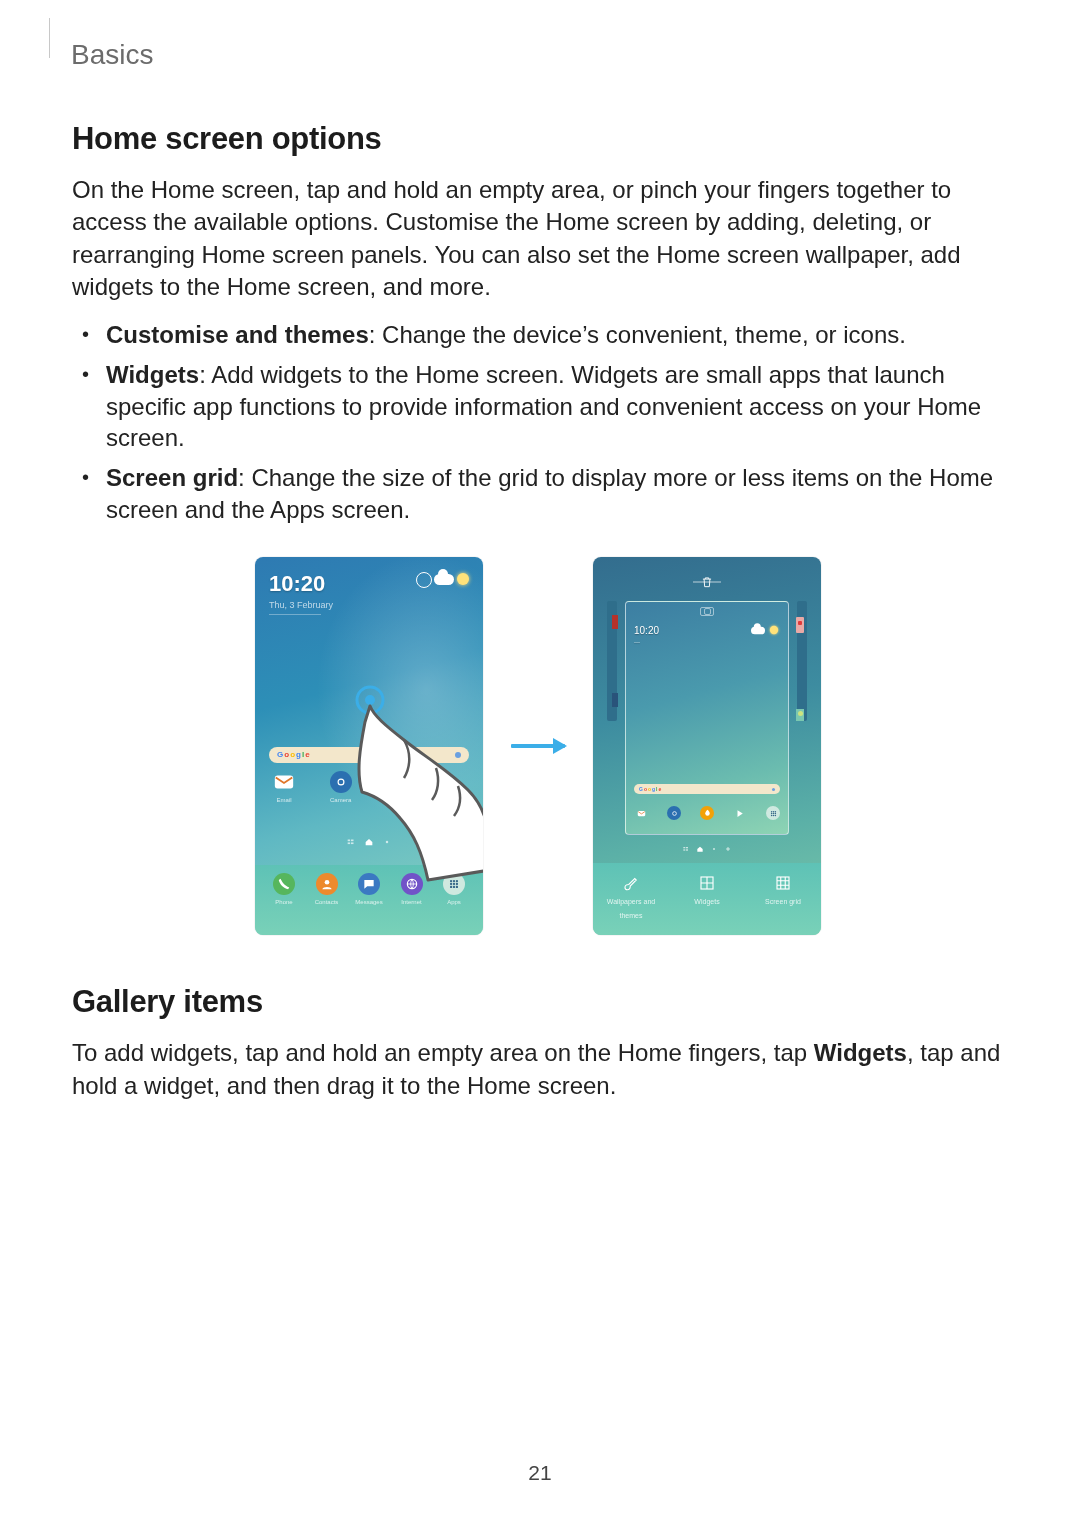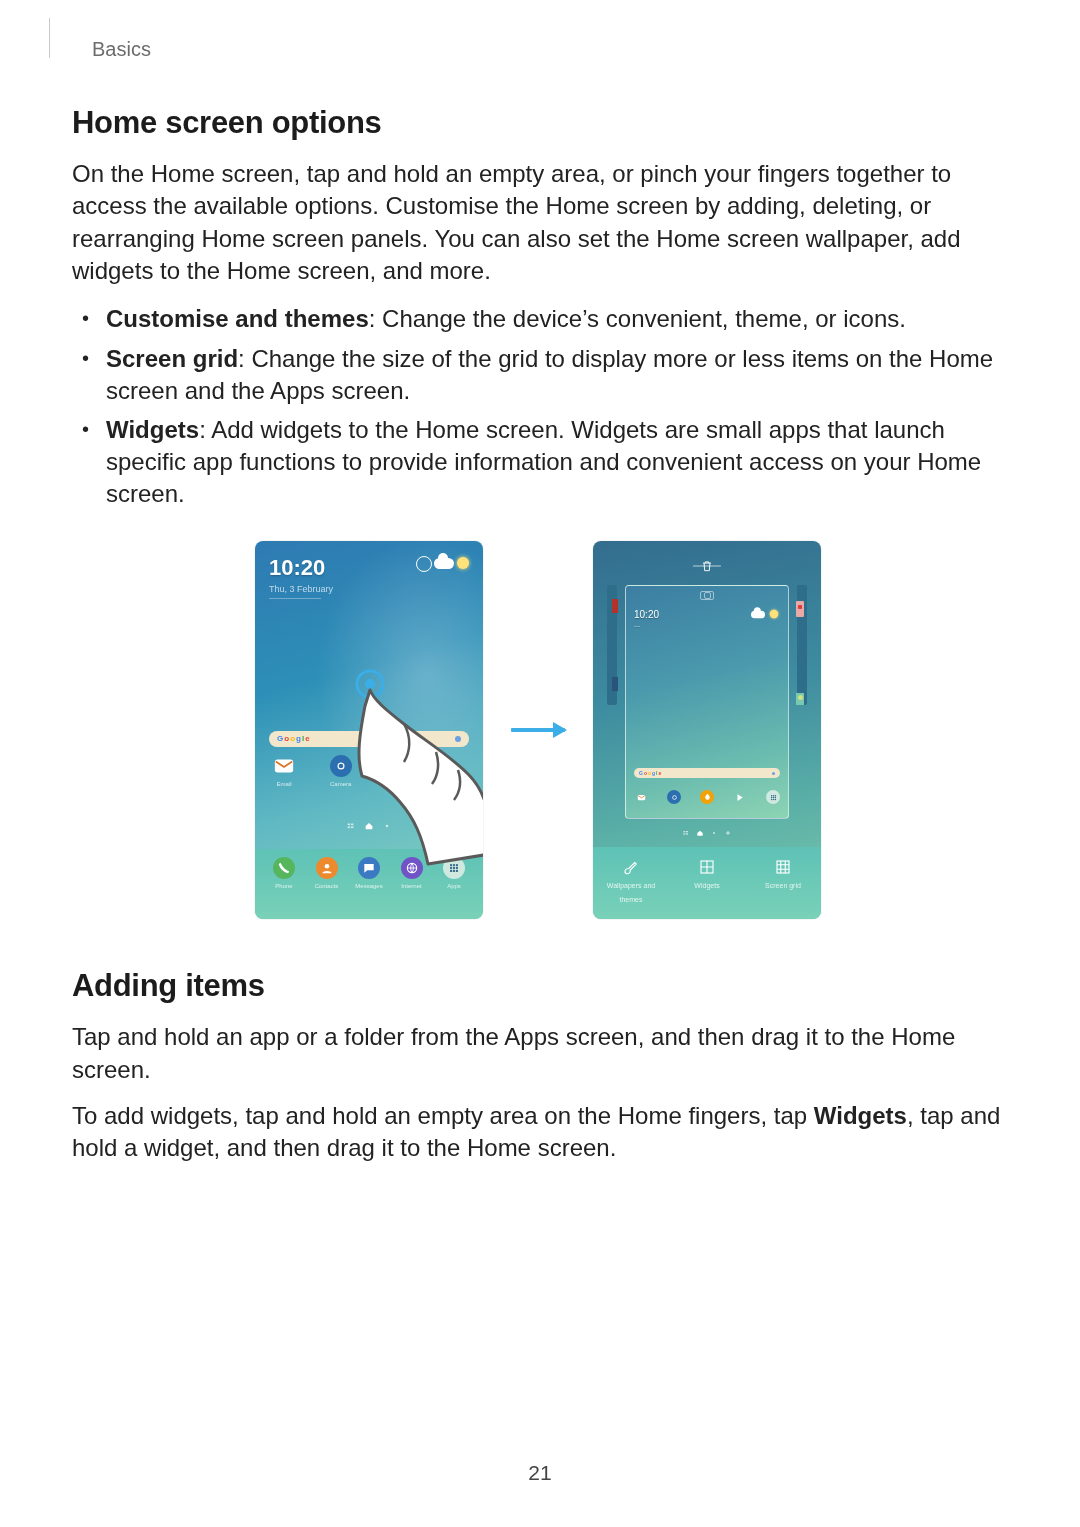--- a/index.html
+++ b/index.html
@@ -22,28 +22,28 @@
     position:relative;
     font-size:24px;
     line-height:1.35;
   }
   .header-rule {
     position:absolute; left:33px; top:18px;
     width:17px; height:40px;
     border-right:1px solid #c8c8c8;
   }
   .section-label {
-    position:absolute; left:92px; top:36px;
-    font-size:20px; color:var(--muted);
+    position:absolute; left:71px; top:36px;
+    font-size:28px; color:var(--muted);
   }
   .content {
     position:absolute; left:72px; top:102px; width:932px;
   }
   h2.sec {
-    margin:0 0 14px 0;
+    margin:16px 0 14px 0;
     font-size:31px; font-weight:700; letter-spacing:-0.3px;
   }
   p.body {
     margin:0 0 16px 0;
     font-size:24px; color:#222;
   }
   p.body2 {
     margin:0 0 14px 0;
     font-size:24px; color:#222;
   }
@@ -223,24 +223,24 @@
 <div class="content">
 
   <h2 class="sec">Home screen options</h2>
   <p class="body">On the Home screen, tap and hold an empty area, or pinch your fingers together to access the available options. Customise the Home screen by adding, deleting, or rearranging Home screen panels. You can also set the Home screen wallpaper, add widgets to the Home screen, and more.</p>
 
   <ul class="bullets">
     <li>
       <span class="bold">Customise and themes</span><span>: Change the device’s convenient, theme, or icons.</span>
     </li>
     <li>
-      <span class="bold">Screen grid</span><span>: Change the size of the grid to display more or less items on the Home screen and the Apps screen.</span>
+      <span class="bold">Widgets</span><span>: Add widgets to the Home screen. Widgets are small apps that launch specific app functions to provide information and convenient access on your Home screen.</span>
     </li>
     <li>
-      <span class="bold">Widgets</span><span>: Add widgets to the Home screen. Widgets are small apps that launch specific app functions to provide information and convenient access on your Home screen.</span>
+      <span class="bold">Screen grid</span><span>: Change the size of the grid to display more or less items on the Home screen and the Apps screen.</span>
     </li>
   </ul>
 
   <div class="fig-row">
 
     <div class="phone">
       <div class="bg"></div>
       <div class="clock">
         <div class="time">10:20</div>
         <div class="date">Thu, 3 February</div>
@@ -515,21 +515,20 @@
                 <rect x="4" y="4" width="16" height="16"></rect>
                 <path d="M9 4v16M15 4v16M4 9h16M4 15h16"></path>
               </svg>
             </div>
           <span>Screen grid</span>
         </div>
       </div>
     </div>
   </div>
 
-  <h2 class="sec">Adding items</h2>
-  <p class="body2">Tap and hold an app or a folder from the Apps screen, and then drag it to the Home screen.</p>
+  <h2 class="sec">Gallery items</h2>
   <p class="body2">
     <span>To add widgets, tap and hold an empty area on the Home fingers, tap </span><span class="bold">Widgets</span><span>, tap and hold a widget, and then drag it to the Home screen.</span>
   </p>
 
 </div>
 
 <div class="page-num">21</div>
 
 </body></html>

